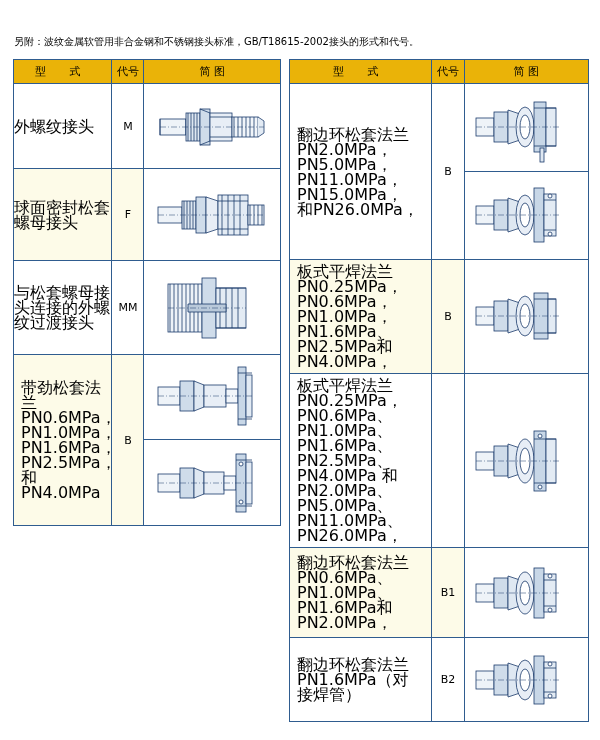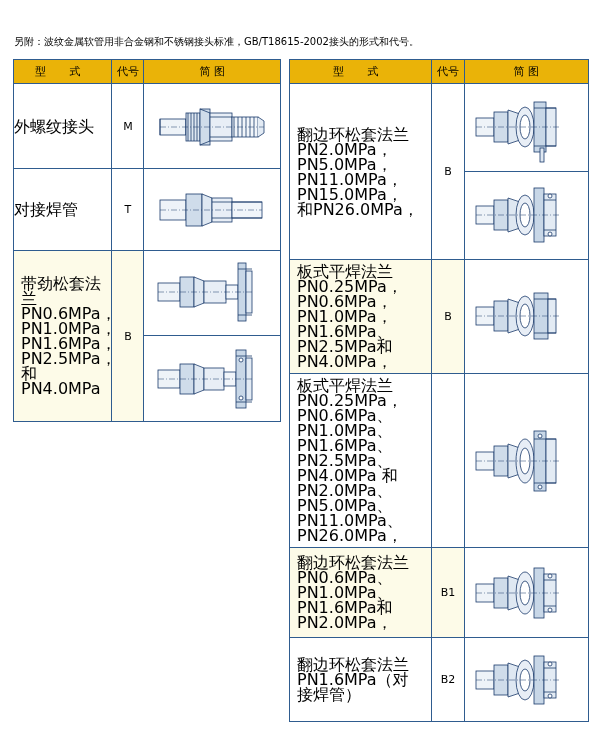--- a/index.html
+++ b/index.html
@@ -116,41 +116,62 @@
                 <rect x="82" y="26" width="26" height="20" fill="#f1f5fa"></rect>
                 <path d="M84 26 L84 46 M88 26 L88 46 M92 26 L92 46 M96 26 L96 46 M100 26 L100 46 M104 26 L104 46"></path>
                 <path d="M108 26 L114 30 L114 42 L108 46" fill="#e3ebf4"></path>
                 <path d="M50 18 L60 22 M50 54 L60 50"></path>
                 <path d="M10 36 L114 36" stroke-dasharray="6 2 1 2" stroke-width="0.5"></path>
               </g>
             </svg>
           </td>
         </tr>
 
-
-
-
-        <tr style="height:82px">
-          <td class="white cell-text">对接焊管</td>
-          <td class="white code">T</td>
-          <td class="fig">
-            <svg width="124" height="68" viewBox="0 0 124 68">
-              <g fill="none" stroke="#1a3a6b" stroke-width="0.8">
-                <rect x="10" y="24" width="26" height="20" fill="#eef3f8"></rect>
-                <rect x="36" y="18" width="16" height="32" fill="#cfdcea"></rect>
-                <path d="M52 18 L62 22 L62 46 L52 50 Z" fill="#dfe8f2"></path>
-                <rect x="62" y="22" width="20" height="24" fill="#e8eef6"></rect>
-                <path d="M62 26 L82 26 M62 42 L82 42"></path>
-                <rect x="82" y="26" width="30" height="16" fill="#f1f5fa"></rect>
-                <path d="M82 26 L112 26 M82 42 L112 42"></path>
-                <path d="M10 34 L112 34" stroke-dasharray="6 2 1 2" stroke-width="0.5"></path>
-              </g>
-            </svg>
-          </td>
-        </tr>
+        <tr style="height:92px">
+          <td class="yellow cell-text">球面密封松套螺母接头</td>
+          <td class="yellow code">F</td>
+          <td class="fig">
+            <svg width="124" height="76" viewBox="0 0 124 76">
+              <g fill="none" stroke="#1a3a6b" stroke-width="0.8">
+                <rect x="8" y="30" width="24" height="16" fill="#eef3f8"></rect>
+                <rect x="32" y="24" width="14" height="28" fill="#dfe8f2"></rect>
+                <path d="M34 24 L34 52 M37 24 L37 52 M40 24 L40 52 M43 24 L43 52"></path>
+                <rect x="46" y="20" width="10" height="36" fill="#cfdcea"></rect>
+                <path d="M56 20 L68 24 L68 52 L56 56 Z" fill="#e8eef6"></path>
+                <rect x="68" y="18" width="30" height="40" fill="#e3ebf4"></rect>
+                <path d="M68 24 L98 24 M68 52 L98 52"></path>
+                <path d="M72 18 L72 58 M78 18 L78 58 M84 18 L84 58 M90 18 L90 58"></path>
+                <rect x="98" y="28" width="16" height="20" fill="#f1f5fa"></rect>
+                <path d="M100 28 L100 48 M104 28 L104 48 M108 28 L108 48 M112 28 L112 48"></path>
+                <path d="M8 38 L114 38" stroke-dasharray="6 2 1 2" stroke-width="0.5"></path>
+              </g>
+            </svg>
+          </td>
+        </tr>
+
+        <tr style="height:94px">
+          <td class="white cell-text">与松套螺母接头连接的外螺纹过渡接头</td>
+          <td class="white code">MM</td>
+          <td class="fig">
+            <svg width="124" height="80" viewBox="0 0 124 80">
+              <g fill="none" stroke="#1a3a6b" stroke-width="0.8">
+                <rect x="18" y="16" width="34" height="48" fill="#eef3f8"></rect>
+                <path d="M20 16 L20 64 M24 16 L24 64 M28 16 L28 64 M32 16 L32 64 M36 16 L36 64 M40 16 L40 64 M44 16 L44 64 M48 16 L48 64"></path>
+                <rect x="52" y="10" width="14" height="60" fill="#cfdcea"></rect>
+                <rect x="66" y="20" width="30" height="40" fill="#e3ebf4"></rect>
+                <path d="M66 20 L96 20 M66 60 L96 60"></path>
+                <path d="M70 20 L70 60 M76 20 L76 60 M82 20 L82 60 M88 20 L88 60"></path>
+                <path d="M38 36 L76 36 L76 44 L38 44 Z" fill="#b9c9da"></path>
+                <path d="M18 40 L96 40" stroke-dasharray="6 2 1 2" stroke-width="0.5"></path>
+              </g>
+            </svg>
+          </td>
+        </tr>
+
+
 
         <tr style="height:170px">
           <td class="yellow">
             <div class="cell-text">
               <div>带劲松套法兰</div>
               <div>PN0.6MPa，PN1.0MPa，</div>
               <div>PN1.6MPa，PN2.5MPa，</div>
               <div>和PN4.0MPa</div>
             </div>
           </td>

